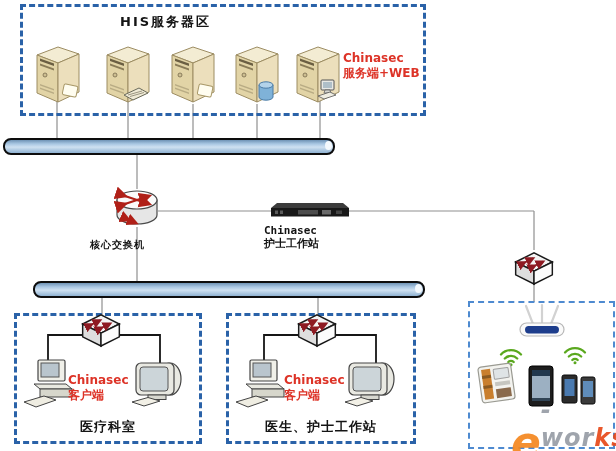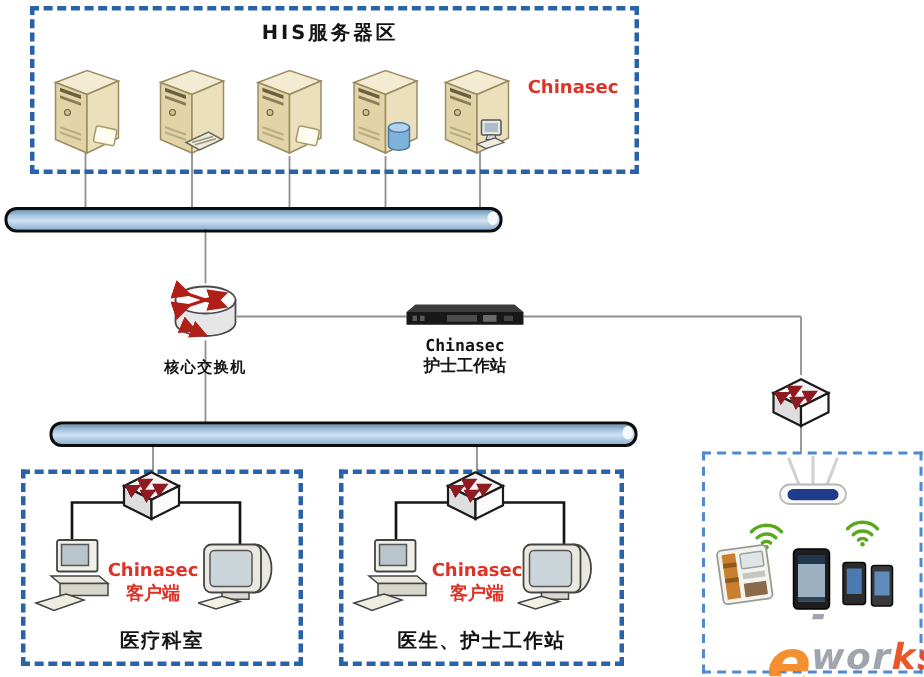--- a/index.html
+++ b/index.html
@@ -15,21 +15,21 @@
     position:absolute; height:13px; border:2px solid #0d0d0d; border-radius:8px;
     background:linear-gradient(180deg,#6f93b5 0%,#a9c7e3 30%,#cfe1f1 55%,#8fb2d2 100%);
     z-index:2;
   }
   .bus::after{
     content:""; position:absolute; right:1px; top:1px; width:7px; height:9px;
     background:#f4f9fd; border-radius:50%;
   }
   .dashedbox { position:absolute; border:3px dashed #2a62a8; z-index:2; }
   .dashedbox.fine { border:2px dashed #4e8ad0; }
-  .lbl { position:absolute; color:#141414; z-index:4; text-align:center; }
+  .lbl { position:absolute; color:#141414; z-index:4; text-align:left; }
   .area-title { font-size:13px; font-weight:600; letter-spacing:2px; }
   .red-label { color:#dd3327; font-weight:bold; font-size:12px; line-height:15px; }
   .dev-label { font-size:10px; font-weight:600; letter-spacing:1px; }
   .gw-label { font-family:"DejaVu Sans Mono","Liberation Mono",monospace; font-size:11px; line-height:13px; font-weight:600; }
   .box-label { position:absolute; left:0; right:0; bottom:5px; text-align:center; font-size:13px; font-weight:600; color:#141414; letter-spacing:1px; }
   .watermark { position:absolute; left:511px; top:396px; z-index:6; display:flex; align-items:flex-end; font-style:italic; font-weight:bold; opacity:0.92; }
   .wm-e  { font-size:44px; line-height:36px; color:#f5871f; }
   .wm-mid{ font-size:24px; color:#979da6; padding-bottom:9px; letter-spacing:1px; }
   .wm-end{ font-size:24px; color:#e8491a; padding-bottom:9px; letter-spacing:1px; }
 </style>
@@ -240,20 +240,21 @@
       </svg>
     </div>
   <div class="icon" style="left:316px; top:78px; width:24px; height:24px;">
       <svg viewBox="0 0 24 24">
         <use href="#sym-minipc"></use>
       </svg>
     </div>
 
   <div class="lbl red-label" style="left:343px; top:51px; width:78px;">
     <div>Chinasec</div>
+    <div>服务端+WEB</div>
   </div>
 
   <div class="bus" style="left:3px;  top:138px; width:328px;"></div>
   <div class="bus" style="left:33px; top:281px; width:388px;"></div>
 
   <div class="icon" style="left:114px; top:187px; width:46px; height:42px;">
       <svg viewBox="0 0 46 42">
         <use href="#sym-router"></use>
       </svg>
     </div>

